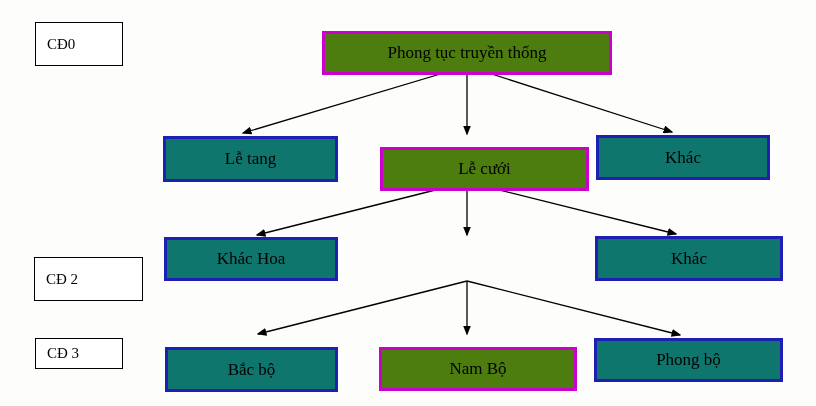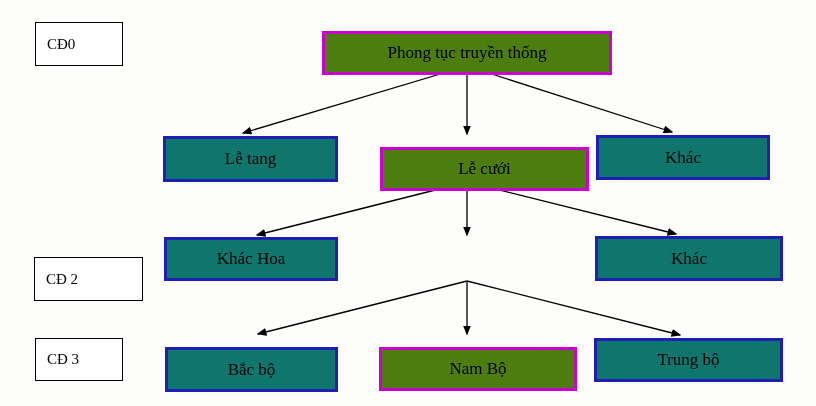--- a/index.html
+++ b/index.html
@@ -49,21 +49,21 @@
     margin-top: 10px;
   }
   .node.cyan {
     background: #0f766e;
     border: 3px solid #1F1FB4;
   }
   
   #lbl0 { left: 35px;  top: 22px;  width: 88px; height: 44px; }
   #lbl1 { left: 35px;  top: 136px; width: 88px; height: 46px; }
   #lbl2 { left: 34px;  top: 237px; width: 109px; height: 44px; margin-top: 20px; }
-  #lbl3 { left: 35px;  top: 338px; width: 88px; height: 43px; }
+  #lbl3 { left: 35px;  top: 338px; width: 88px; height: 31px; }
 
   #n-root { left: 322px; top: 21px;  width: 290px; height: 44px; }
 
   #n-l1a  { left: 163px; top: 136px; width: 175px; height: 46px; }
   #n-l1b  { left: 380px; top: 137px; width: 209px; height: 44px; }
   #n-l1c  { left: 596px; top: 135px; width: 174px; height: 45px; }
 
   #n-l2a  { left: 164px; top: 237px; width: 174px; height: 44px; }
   #n-l2b  { left: 381px; top: 238px; width: 186px; height: 43px; }
   #n-l2c  { left: 595px; top: 236px; width: 188px; height: 45px; }
@@ -128,16 +128,16 @@
     <span>Khác</span>
   </div>
 
   <div class="node cyan" id="n-l3a">
     <span>Bắc bộ</span>
   </div>
   <div class="node pink" id="n-l3b">
     <span>Nam Bộ</span>
   </div>
   <div class="node cyan" id="n-l3c">
-    <span>Trung bộ</span>
+    <span>Phong bộ</span>
   </div>
 
 </div>
 
 </body></html>

